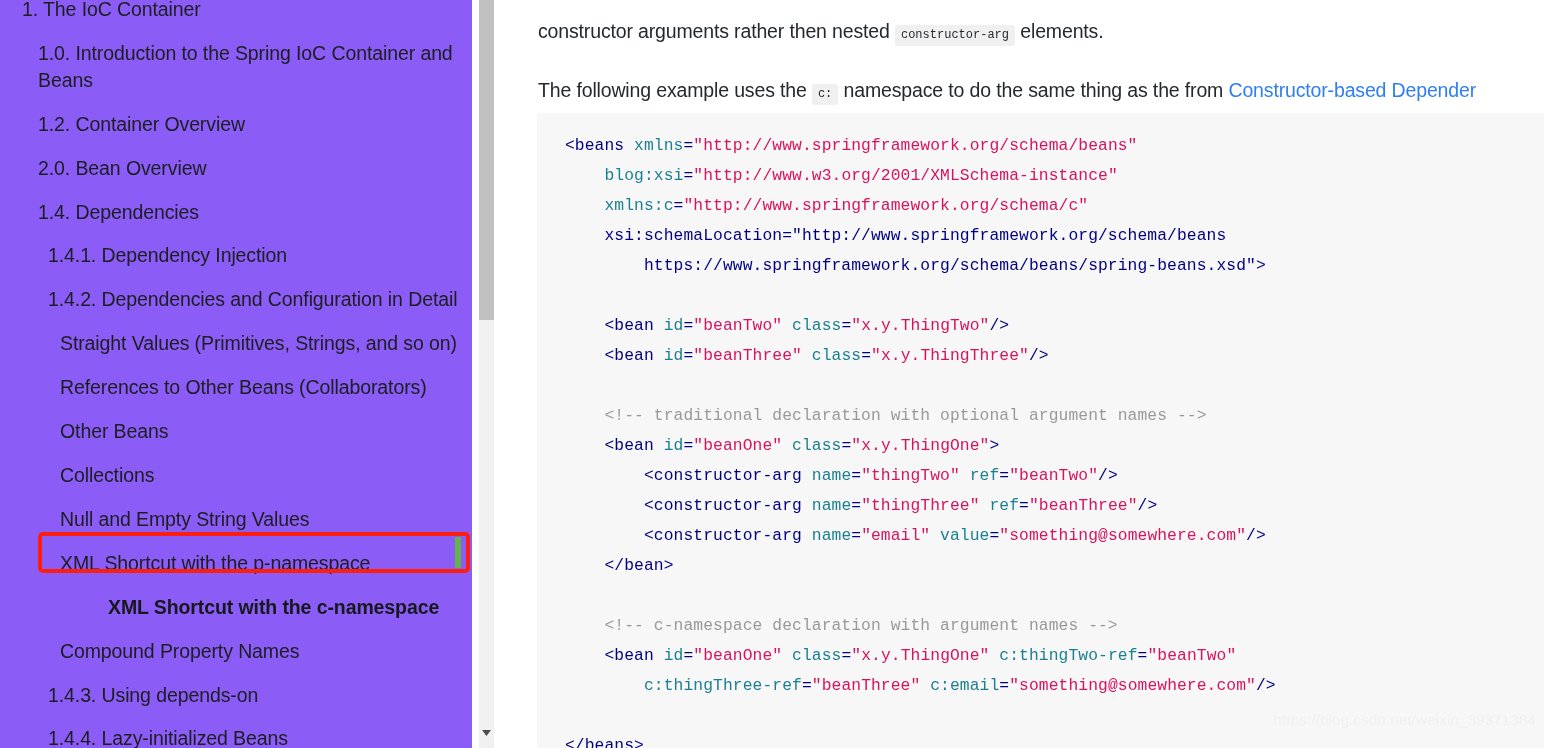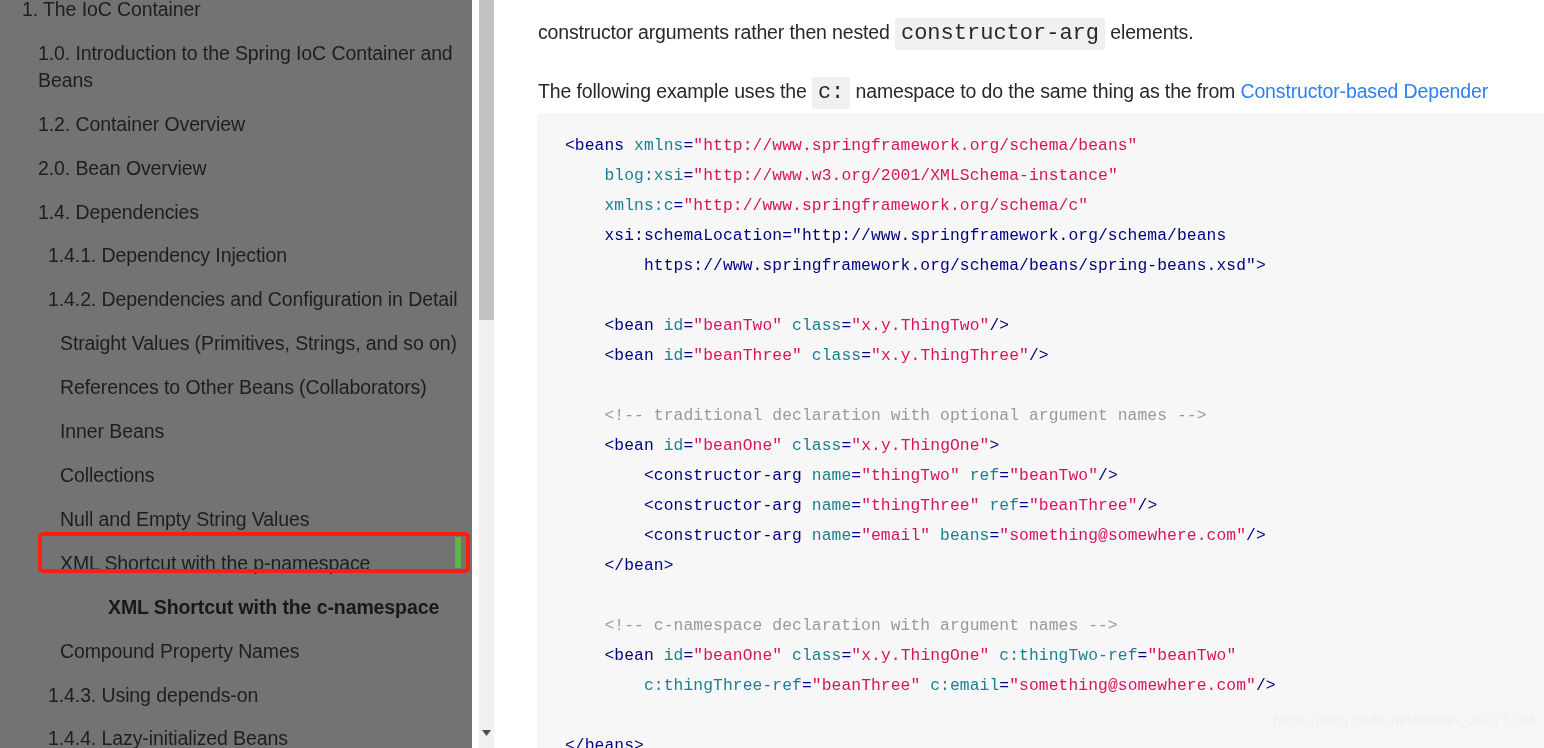--- a/index.html
+++ b/index.html
@@ -10,21 +10,21 @@
     font-family: "Liberation Sans", sans-serif;
     overflow: hidden;
   }
 
   #page { position: relative; width: 1544px; height: 748px; background: #fff; overflow: hidden; }
 
   
   #sidebar {
     position: absolute; left: 0; top: 0;
     width: 472px; height: 748px;
-    background: #737373;
+    background: #8b5cf6;
     overflow: hidden;
     padding-left: 16px;
   }
   #toc { position: absolute; left: 0; top: -8px; width: 472px; padding: 0; }
 
   .toc-item {
     display: block;
     color: #1c1e21;
     font-size: 19.5px;
     line-height: 1.38;
@@ -97,21 +97,21 @@
     line-height: 1.5;
     color: #24292e;
     letter-spacing: -0.15px;
     white-space: nowrap;
   }
   #para1 { top: -3px; }
   #para2 { top: 56px; }
 
   code.inline {
     font-family: "Liberation Mono", "DejaVu Sans Mono", monospace;
-    font-size: 22px;
+    font-size: 12px;
     background: #f0f0f0;
     border-radius: 3px;
     padding: 3px 6px 4px 6px;
     color: #24292e;
     letter-spacing: 0;
   }
   a.doclink { color: #2f7ef5; text-decoration: none; }
 
   
   #codeblock {
@@ -157,21 +157,21 @@
     <nav id="toc">
         <a class="toc-item lvl1">1. The IoC Container</a>
         <a class="toc-item lvl2">1.0. Introduction to the Spring IoC Container and Beans</a>
         <a class="toc-item lvl2">1.2. Container Overview</a>
         <a class="toc-item lvl2">2.0. Bean Overview</a>
         <a class="toc-item lvl2">1.4. Dependencies</a>
         <a class="toc-item lvl3">1.4.1. Dependency Injection</a>
         <a class="toc-item lvl3">1.4.2. Dependencies and Configuration in Detail</a>
         <a class="toc-item lvl4">Straight Values (Primitives, Strings, and so on)</a>
         <a class="toc-item lvl4">References to Other Beans (Collaborators)</a>
-        <a class="toc-item lvl4">Inner Beans</a>
+        <a class="toc-item lvl4">Other Beans</a>
         <a class="toc-item lvl4">Collections</a>
         <a class="toc-item lvl4">Null and Empty String Values</a>
         <a class="toc-item lvl4">XML Shortcut with the p-namespace</a>
         <a class="toc-item lvl4 active">XML Shortcut with the c-namespace</a>
         <a class="toc-item lvl4">Compound Property Names</a>
         <a class="toc-item lvl3">1.4.3. Using depends-on</a>
         <a class="toc-item lvl3">1.4.4. Lazy-initialized Beans</a>
       </nav>
   </div>
 
@@ -204,21 +204,21 @@
 <span class="tg">    xsi:schemaLocation="http://www.springframework.org/schema/beans</span>
 <span class="tg">        https://www.springframework.org/schema/beans/spring-beans.xsd"&gt;</span>
 <span class="tg"></span>
 <span class="tg">    &lt;bean <span class="at">id</span><span class="tg">=</span><span class="vl">"beanTwo"</span> <span class="at">class</span><span class="tg">=</span><span class="vl">"x.y.ThingTwo"</span>/&gt;</span>
 <span class="tg">    &lt;bean <span class="at">id</span><span class="tg">=</span><span class="vl">"beanThree"</span> <span class="at">class</span><span class="tg">=</span><span class="vl">"x.y.ThingThree"</span>/&gt;</span>
 <span class="tg"></span>
 <span class="cm">    &lt;!-- traditional declaration with optional argument names --&gt;</span>
 <span class="tg">    &lt;bean <span class="at">id</span><span class="tg">=</span><span class="vl">"beanOne"</span> <span class="at">class</span><span class="tg">=</span><span class="vl">"x.y.ThingOne"</span>&gt;</span>
 <span class="tg">        &lt;constructor-arg <span class="at">name</span><span class="tg">=</span><span class="vl">"thingTwo"</span> <span class="at">ref</span><span class="tg">=</span><span class="vl">"beanTwo"</span>/&gt;</span>
 <span class="tg">        &lt;constructor-arg <span class="at">name</span><span class="tg">=</span><span class="vl">"thingThree"</span> <span class="at">ref</span><span class="tg">=</span><span class="vl">"beanThree"</span>/&gt;</span>
-<span class="tg">        &lt;constructor-arg <span class="at">name</span><span class="tg">=</span><span class="vl">"email"</span> <span class="at">beans</span><span class="tg">=</span><span class="vl">"something@somewhere.com"</span>/&gt;</span>
+<span class="tg">        &lt;constructor-arg <span class="at">name</span><span class="tg">=</span><span class="vl">"email"</span> <span class="at">value</span><span class="tg">=</span><span class="vl">"something@somewhere.com"</span>/&gt;</span>
 <span class="tg">    &lt;/bean&gt;</span>
 <span class="tg"></span>
 <span class="cm">    &lt;!-- c-namespace declaration with argument names --&gt;</span>
 <span class="tg">    &lt;bean <span class="at">id</span><span class="tg">=</span><span class="vl">"beanOne"</span> <span class="at">class</span><span class="tg">=</span><span class="vl">"x.y.ThingOne"</span> <span class="at">c:thingTwo-ref</span><span class="tg">=</span><span class="vl">"beanTwo"</span></span>
 <span class="tg">        <span class="at">c:thingThree-ref</span><span class="tg">=</span><span class="vl">"beanThree"</span> <span class="at">c:email</span><span class="tg">=</span><span class="vl">"something@somewhere.com"</span>/&gt;</span>
 <span class="tg"></span>
 <span class="tg">&lt;/beans&gt;</span></pre>
     </div>
 
     <div id="watermark">https://blog.csdn.net/weixin_39371384</div>

